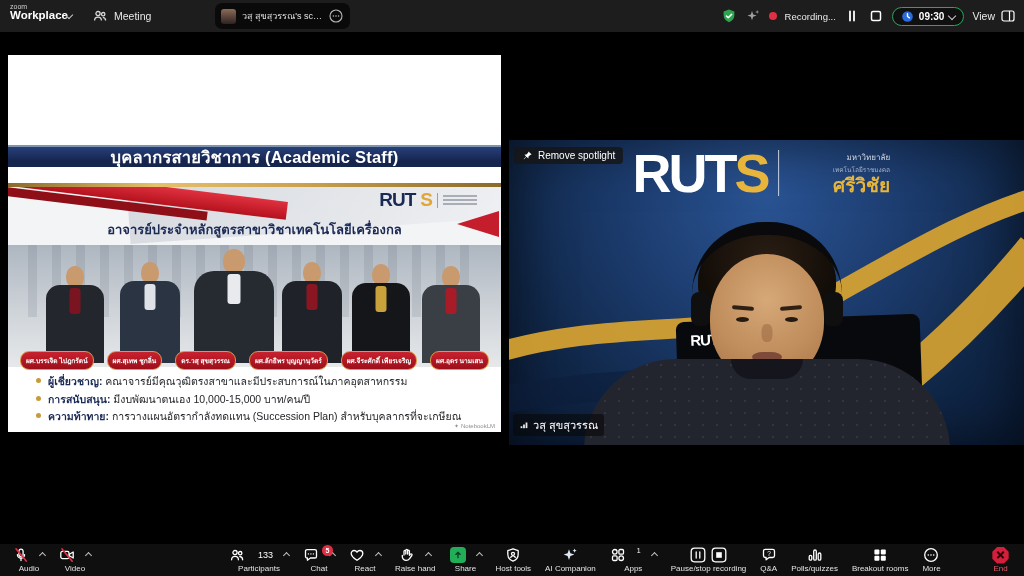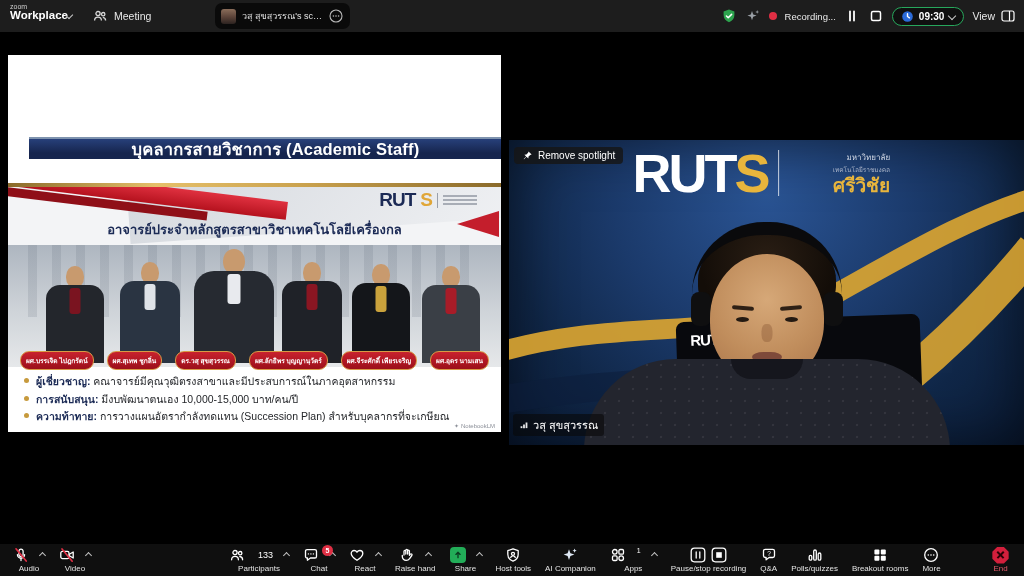--- a/index.html
+++ b/index.html
@@ -37,23 +37,23 @@
   .view-btn { display:flex; align-items:center; gap:5px; color:#eaeaea; font-size:10.5px; }
   .icon16 { width:16px; height:16px; display:block; }
   .icon16 * { vector-effect:non-scaling-stroke; }
 
   
   #stage { position:absolute; top:32px; left:0; width:1024px; height:512px; background:#000; }
 
   
   #slide { position:absolute; left:8px; top:23px; width:493px; height:377px;
            background:#fff; overflow:hidden; }
-  .banner { position:absolute; left:0; top:84px; width:100%; height:20px;
+  .banner { position:absolute; left:0; top:92px; width:100%; height:20px;
             background:linear-gradient(180deg,#27407a 0%,#16254e 70%);
-            box-shadow:0 -2px 0 #7e93ae; display:flex; align-items:center; justify-content:center;margin-left:21px; }
+            box-shadow:0 -2px 0 #7e93ae; display:flex; align-items:center; justify-content:center; }
   .banner .btitle { color:#fff; font-size:16.5px; font-weight:700; letter-spacing:.2px; }
   .goldbar { position:absolute; left:0; top:128px; width:100%; height:4px;
              background:linear-gradient(90deg,#8a6a2a,#e6c06a 30%,#caa24e 60%,#8a6a2a); }
   .subsec { position:absolute; left:0; top:132px; width:100%; height:58px;
             background:#f3f4f6; overflow:hidden; }
   .rib1 { position:absolute; left:-30px; top:-4px; width:310px; height:18px;
           background:linear-gradient(180deg,#e03140,#b5121e); transform:rotate(7deg); }
   .rib2 { position:absolute; left:-40px; top:10px; width:240px; height:9px;
           background:#8f0f18; transform:rotate(7deg); }
   .ribR { position:absolute; right:2px; top:24px; width:42px; height:26px; background:#c41e2c;
@@ -76,21 +76,21 @@
   .pp { position:absolute; bottom:4px; }
   .pp .hd { width:18px; height:22px; background:#c89a6e; border-radius:48%; margin:0 auto; }
   .pp .bd { border-radius:14px 14px 0 0; margin-top:-3px; position:relative; }
   .pp .bd::before { content:""; position:absolute; left:50%; top:3px; transform:translateX(-50%);
                     width:11px; height:26px; border-radius:3px; }
   .pills { position:absolute; left:12px; right:12px; top:296px; display:flex;
            justify-content:space-between; gap:3px; }
   .pill { background:linear-gradient(180deg,#c8222e,#9c0f1a); border:1px solid #d89a45;
           border-radius:9px; color:#fff; font-size:6.6px; font-weight:700;
           padding:3px 5px; white-space:nowrap; }
-  .bullets { position:absolute; left:16px; right:8px; top:320px; }
+  .bullets { position:absolute; left:28px; right:8px; top:320px; }
   .brow { margin-bottom:4.5px; font-size:10.5px; color:#24262a; line-height:1.25; }
   .bdot { display:inline-block; width:5px; height:5px; border-radius:50%;
           background:#c79a3d; margin-right:7px; vertical-align:2px; }
   .blead { font-weight:700; color:#1b2a55; }
   .wmark { position:absolute; right:6px; bottom:3px; font-size:6px; color:#8b8f98;
            display:flex; align-items:center; gap:2px; }
 
   
   #videoPanel { position:absolute; left:509px; top:108px; width:515px; height:305px;
      background:radial-gradient(ellipse at 50% 18%, #2a5494 0%, #1b3a6b 42%, #102748 72%, #0a1b36 100%);

